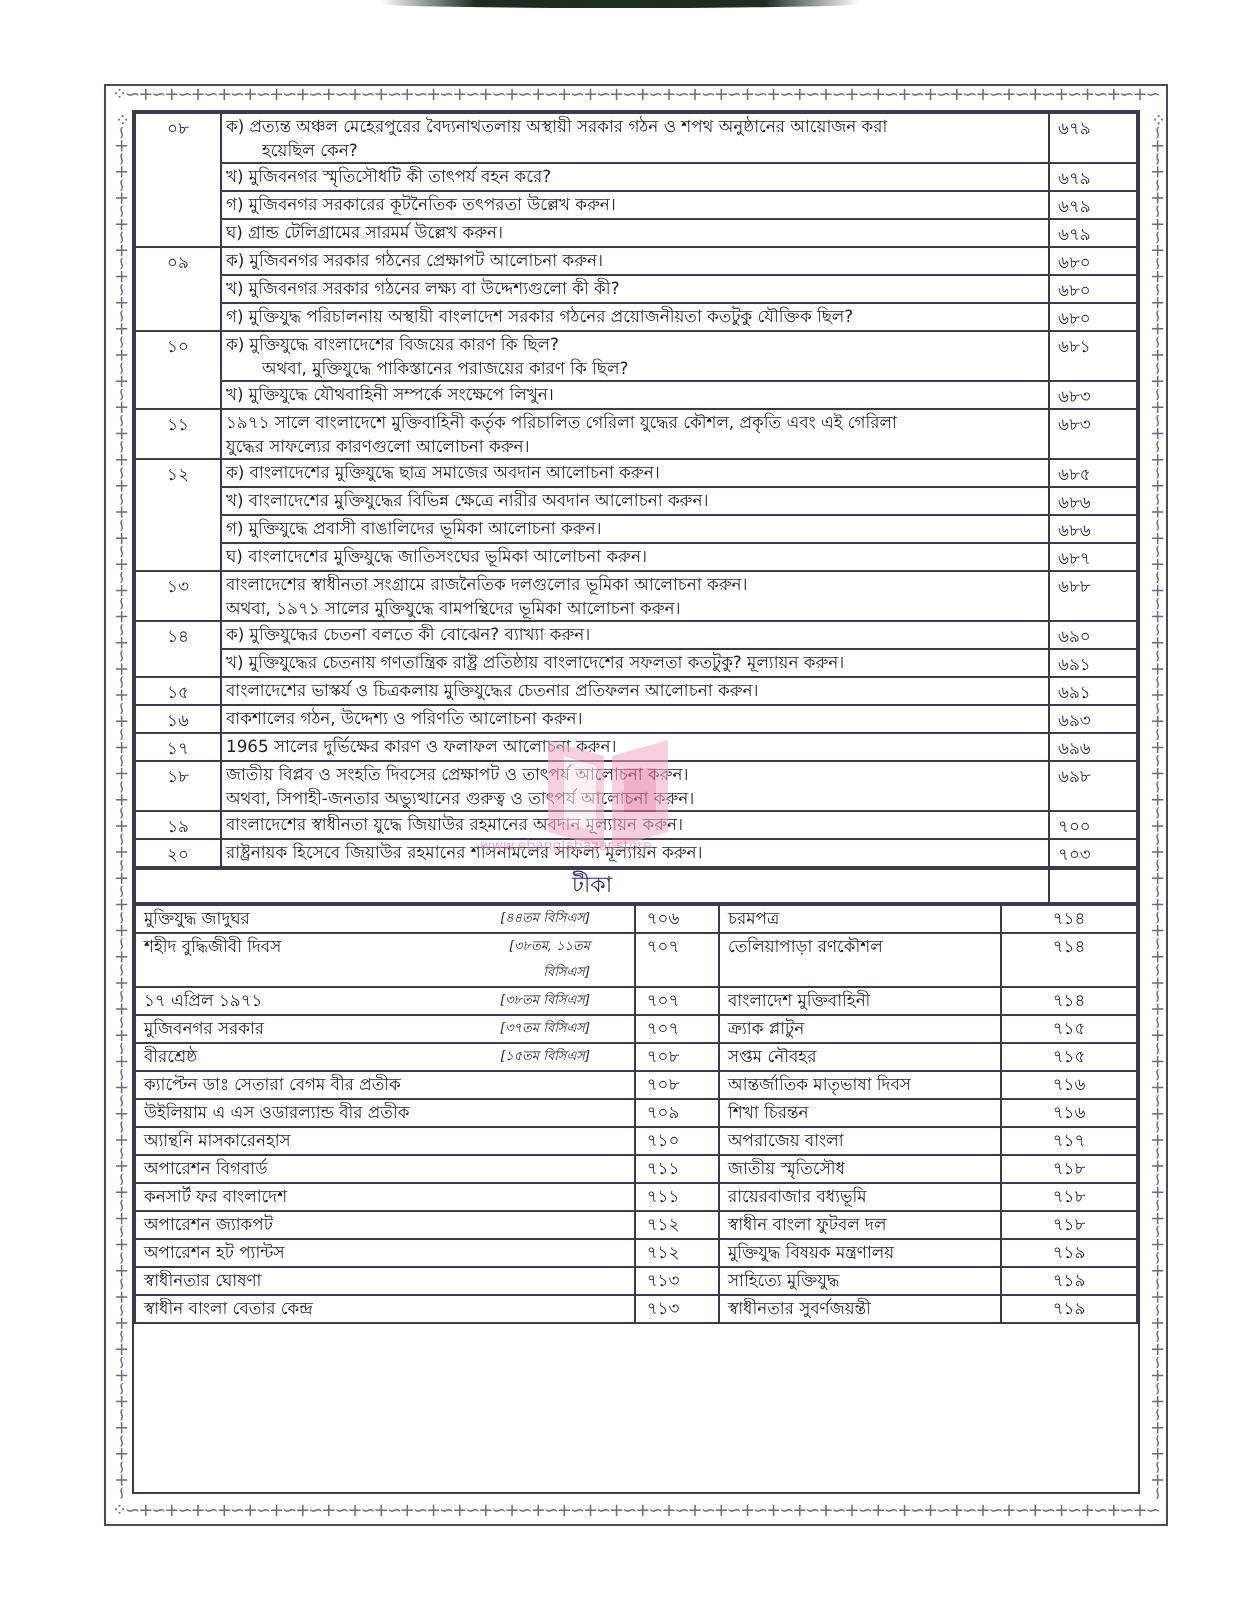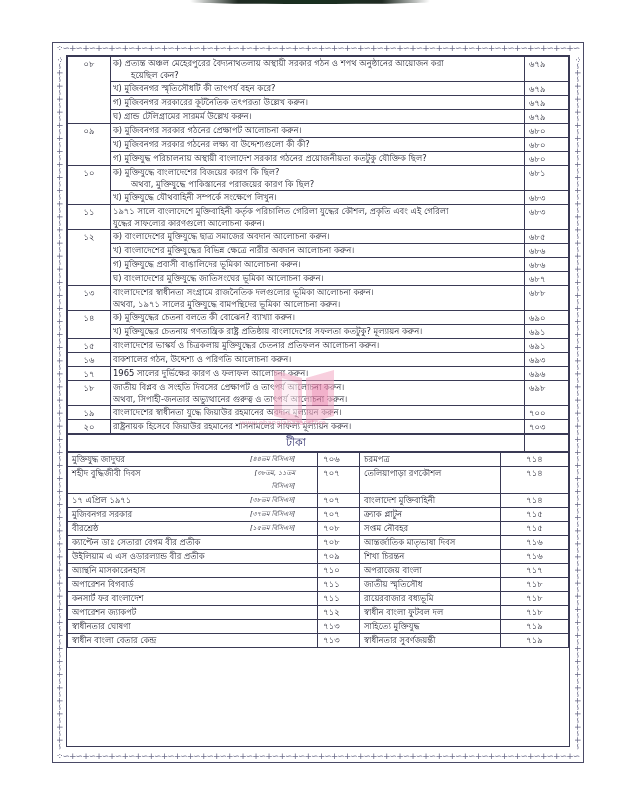--- a/index.html
+++ b/index.html
@@ -237,20 +237,27 @@
           <td class="tpg2">৭১৮</td>
         </tr>
         <tr>
           <td class="tname">অপারেশন জ্যাকপট</td>
           <td class="tref"></td>
           <td class="tpg1">৭১২</td>
           <td class="tname2">স্বাধীন বাংলা ফুটবল দল</td>
           <td class="tpg2">৭১৮</td>
         </tr>
         <tr>
+          <td class="tname">অপারেশন হট প্যান্টস</td>
+          <td class="tref"></td>
+          <td class="tpg1">৭১২</td>
+          <td class="tname2">মুক্তিযুদ্ধ বিষয়ক মন্ত্রণালয়</td>
+          <td class="tpg2">৭১৯</td>
+        </tr>
+        <tr>
           <td class="tname">স্বাধীনতার ঘোষণা</td>
           <td class="tref"></td>
           <td class="tpg1">৭১৩</td>
           <td class="tname2">সাহিত্যে মুক্তিযুদ্ধ</td>
           <td class="tpg2">৭১৯</td>
         </tr>
         <tr>
           <td class="tname">স্বাধীন বাংলা বেতার কেন্দ্র</td>
           <td class="tref"></td>
           <td class="tpg1">৭১৩</td>

